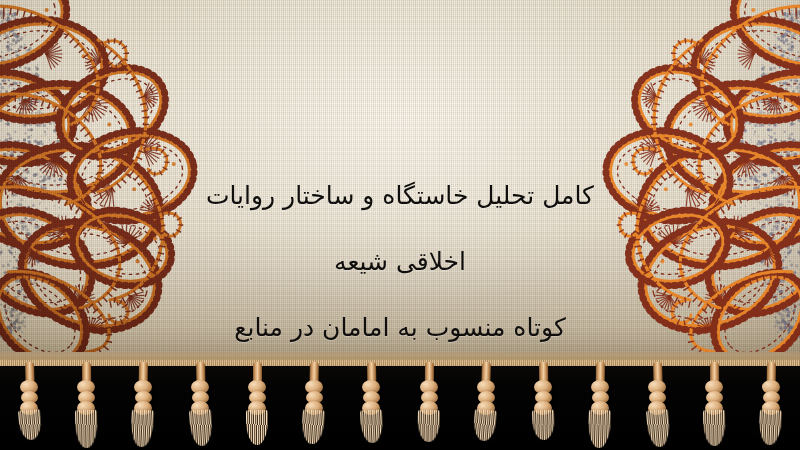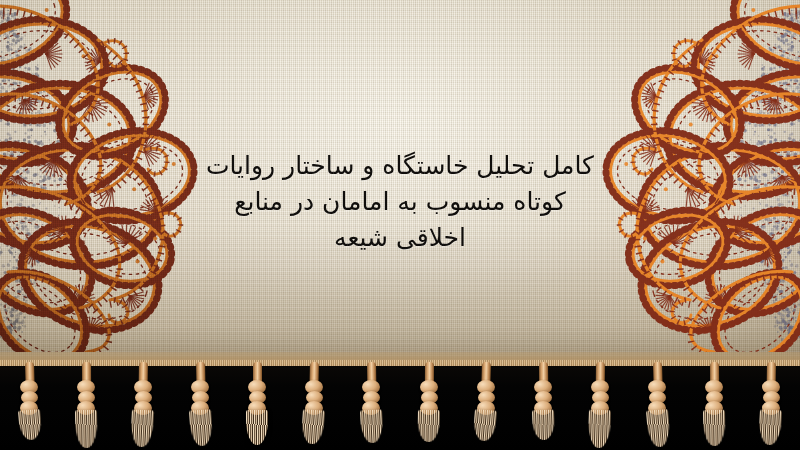--- a/index.html
+++ b/index.html
@@ -98,20 +98,21 @@
   .title-wrap{
     position:absolute;left:150px;top:148px;width:500px;
     text-align:center;direction:rtl;
     pointer-events:none;
   }
   .t-line{
     font-family:"DejaVu Sans","Liberation Sans",sans-serif;
     font-size:25px;line-height:36px;color:#100e0c;font-weight:400;
     letter-spacing:0px;white-space:nowrap;
     text-shadow:0 1px 0 rgba(255,255,255,.28);
+    margin-top:30px;
   }
 </style>
 </head>
 <body>
 
 <div id="stage">
 
   <div class="fabric">
     <div class="weave"></div>
     <div class="weave2"></div>
@@ -2533,17 +2534,17 @@
           <path d="M 108,44 c 14,-8 26,0 24,13 c -1,9 -11,13 -16,6" fill="none" stroke="#7e2410" stroke-width="5.6" stroke-linecap="butt" stroke-dasharray="1.4 4.8" opacity=".9"></path>
           <line x1="1.3" y1="15.7" x2="0.9" y2="8.7" stroke="#7e2410" stroke-width="1.5" stroke-linecap="round" opacity=".8"></line>
           <line x1="5.4" y1="17.1" x2="5.4" y2="10.1" stroke="#7e2410" stroke-width="1.5" stroke-linecap="round" opacity=".8"></line>
           <line x1="9.5" y1="18.7" x2="9.8" y2="11.7" stroke="#7e2410" stroke-width="1.5" stroke-linecap="round" opacity=".8"></line>
         </g>
     </svg>
   </div>
 
   <div class="title-wrap">
     <div class="t-line">کامل تحلیل خاستگاه و ساختار روایات</div>
+    <div class="t-line">اخلاقی شیعه</div>
     <div class="t-line">کوتاه منسوب به امامان در منابع</div>
-    <div class="t-line">اخلاقی شیعه</div>
   </div>
 
 </div>
 
 </body></html>

